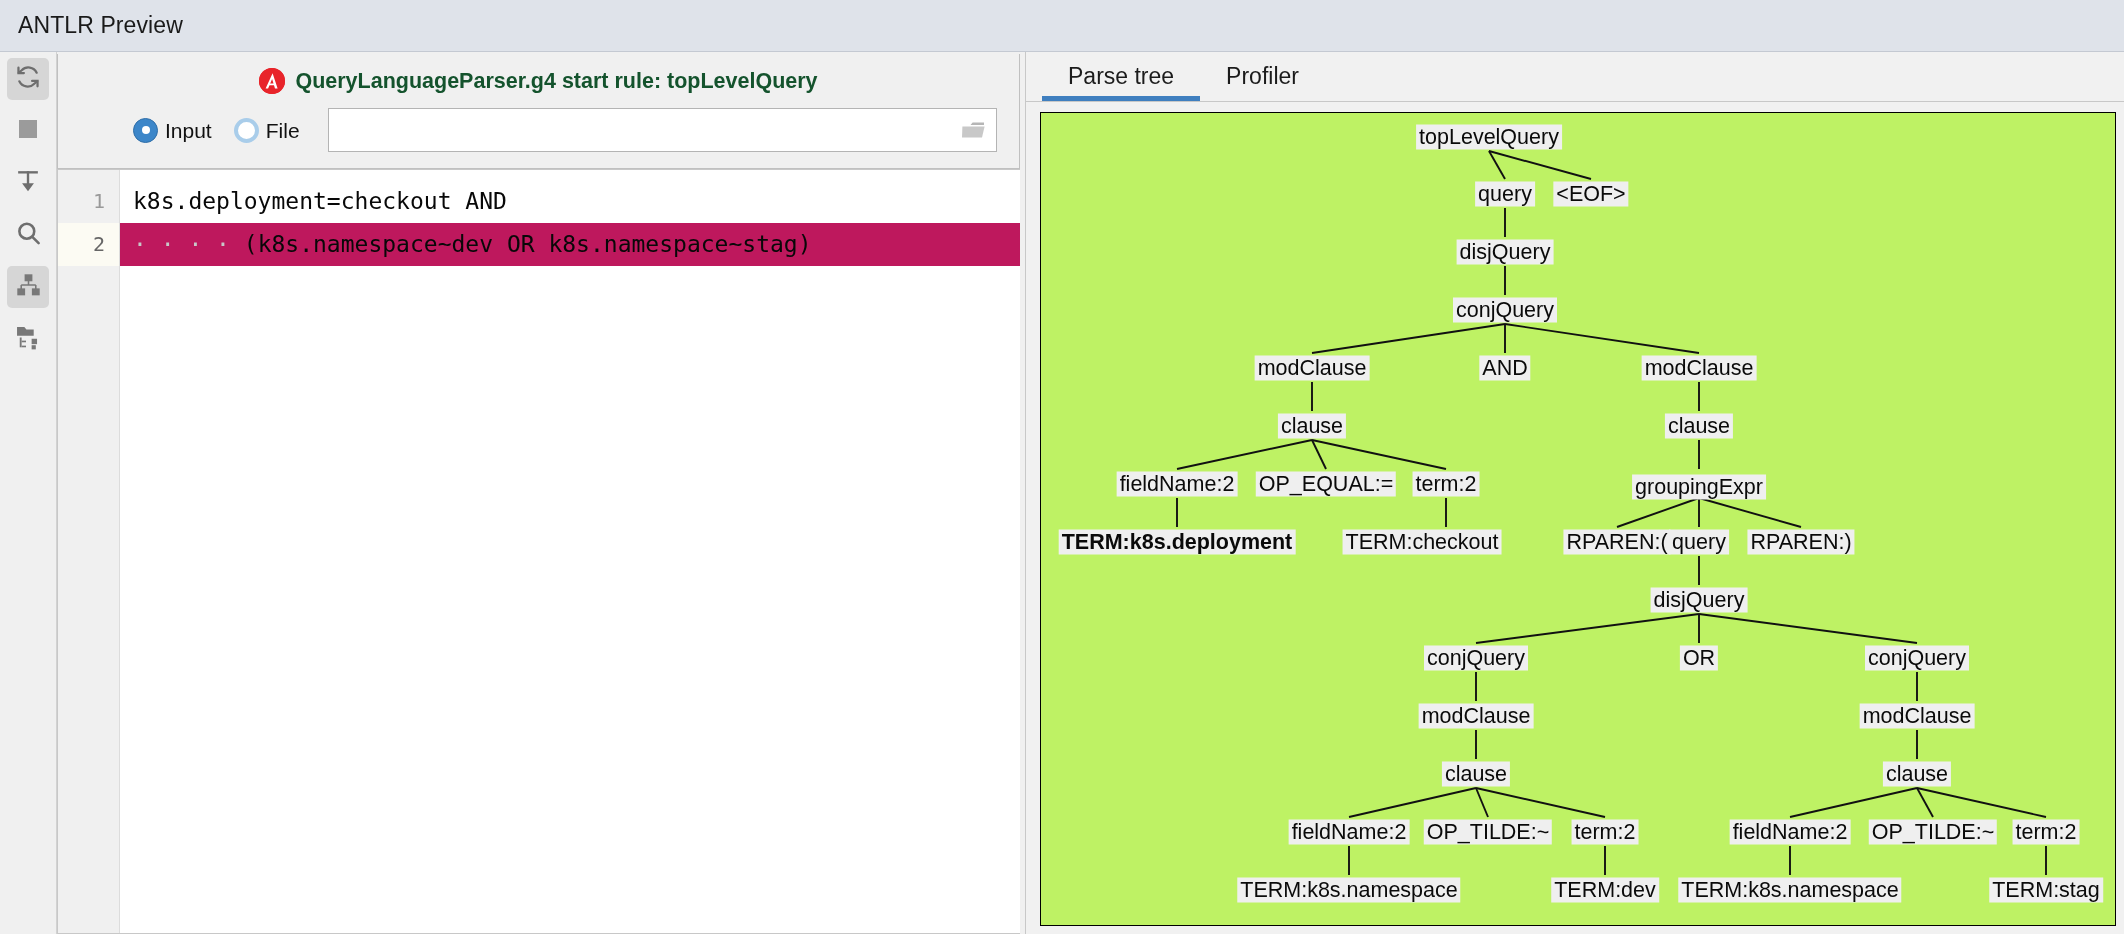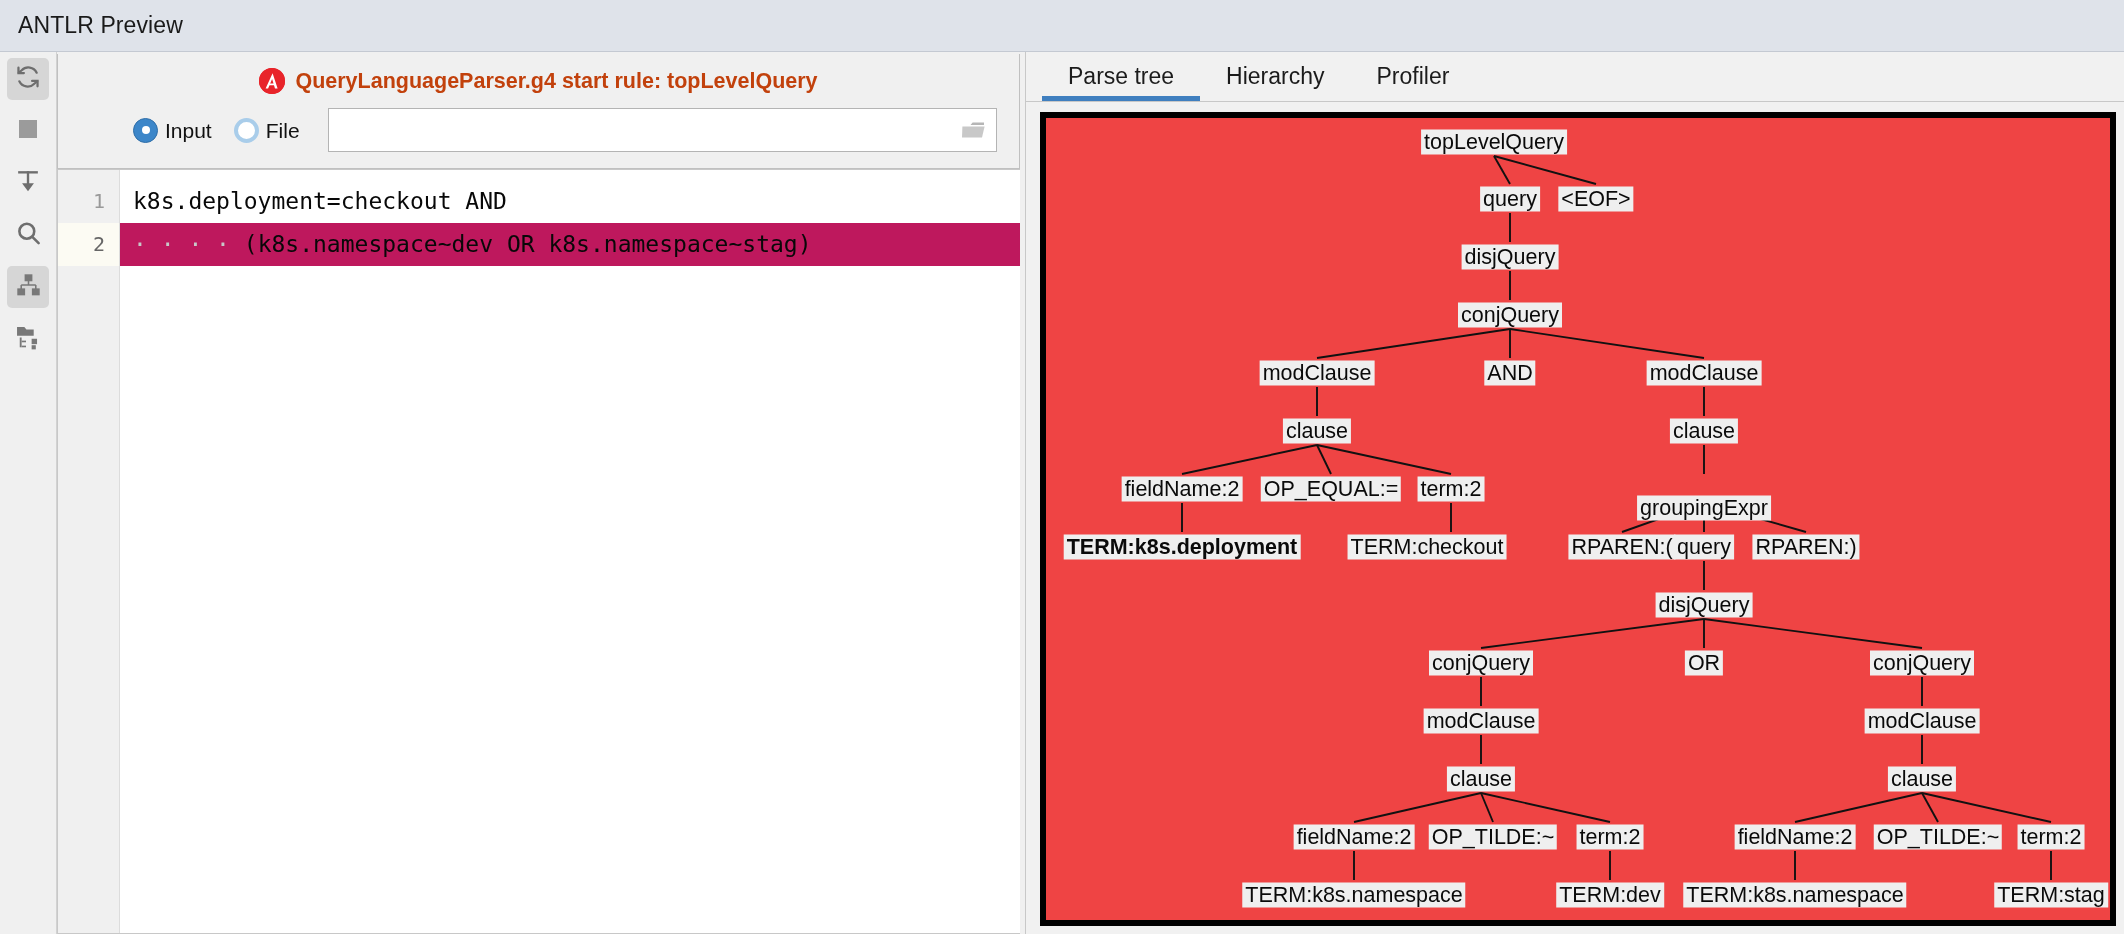--- a/index.html
+++ b/index.html
@@ -81,21 +81,21 @@
     width: 26px; height: 26px;
     border-radius: 50%;
     background: #e8242a;
     display: flex; align-items: center; justify-content: center;
     flex: 0 0 26px;
   }
   #antlr-logo svg { display:block; }
   #grammar-title {
     font-size: 21.5px;
     font-weight: bold;
-    color: #c2410c;
+    color: #14532d;
   }
 
   #source-row {
     display: flex;
     align-items: center;
     padding: 10px 22px 0 75px;
     gap: 0;
   }
   .radio-wrap {
     display: flex;
@@ -225,22 +225,22 @@
     content: "";
     position: absolute;
     left: 0; right: 0; bottom: 0;
     height: 5px;
     background: #3f7fbf;
   }
 
   #tree-viewport {
     flex: 1;
     margin: 10px 8px 8px 14px;
-    background: #ef4444;
-    border: 6px solid #000000;
+    background: #bef264;
+    border: 1px solid #000000;
     position: relative;
     overflow: hidden;
   }
   #tree-canvas {
     position: absolute;
     left: 0; top: 0;
     width: 100%; height: 100%;
   }
   .node-label {
     position: absolute;
@@ -374,23 +374,20 @@
         <div class="code-line"><span>k8s.deployment=checkout AND</span></div>
         <div class="code-line cur"><span class="ws-dot">·&nbsp;·&nbsp;·&nbsp;·&nbsp;</span><span>(k8s.namespace~dev OR k8s.namespace~stag)</span></div>
       </div>
     </div>
   </div>
 
   <div id="right-panel">
     <div id="tabs">
       <div class="tab active">
           <span>Parse tree</span>
-        </div>
-      <div class="tab">
-          <span>Hierarchy</span>
         </div>
       <div class="tab">
           <span>Profiler</span>
         </div>
     </div>
 
     <div id="tree-viewport">
       <svg id="tree-canvas">
           <line x1="448" y1="38" x2="464" y2="66" stroke="#111111" stroke-width="1.9"></line>
           <line x1="448" y1="38" x2="550" y2="66" stroke="#111111" stroke-width="1.9"></line>
@@ -436,21 +433,21 @@
           <div class="node-label" style="left: 464px; top: 139px;">disjQuery</div>
           <div class="node-label" style="left: 464px; top: 197px;">conjQuery</div>
           <div class="node-label" style="left: 271px; top: 255px;">modClause</div>
           <div class="node-label" style="left: 464px; top: 255px;">AND</div>
           <div class="node-label" style="left: 658px; top: 255px;">modClause</div>
           <div class="node-label" style="left: 271px; top: 313px;">clause</div>
           <div class="node-label" style="left: 658px; top: 313px;">clause</div>
           <div class="node-label" style="left: 136px; top: 371px;">fieldName:2</div>
           <div class="node-label" style="left: 285px; top: 371px;">OP_EQUAL:=</div>
           <div class="node-label" style="left: 405px; top: 371px;">term:2</div>
-          <div class="node-label" style="left: 658px; top: 390px;">groupingExpr</div>
+          <div class="node-label" style="left: 658px; top: 374px;">groupingExpr</div>
           <div class="node-label" style="left: 136px; top: 429px; font-weight: bold;">TERM:k8s.deployment</div>
           <div class="node-label" style="left: 381px; top: 429px;">TERM:checkout</div>
           <div class="node-label" style="left: 576px; top: 429px;">RPAREN:(</div>
           <div class="node-label" style="left: 658px; top: 429px;">query</div>
           <div class="node-label" style="left: 760px; top: 429px;">RPAREN:)</div>
           <div class="node-label" style="left: 658px; top: 487px;">disjQuery</div>
           <div class="node-label" style="left: 435px; top: 545px;">conjQuery</div>
           <div class="node-label" style="left: 658px; top: 545px;">OR</div>
           <div class="node-label" style="left: 876px; top: 545px;">conjQuery</div>
           <div class="node-label" style="left: 435px; top: 603px;">modClause</div>

